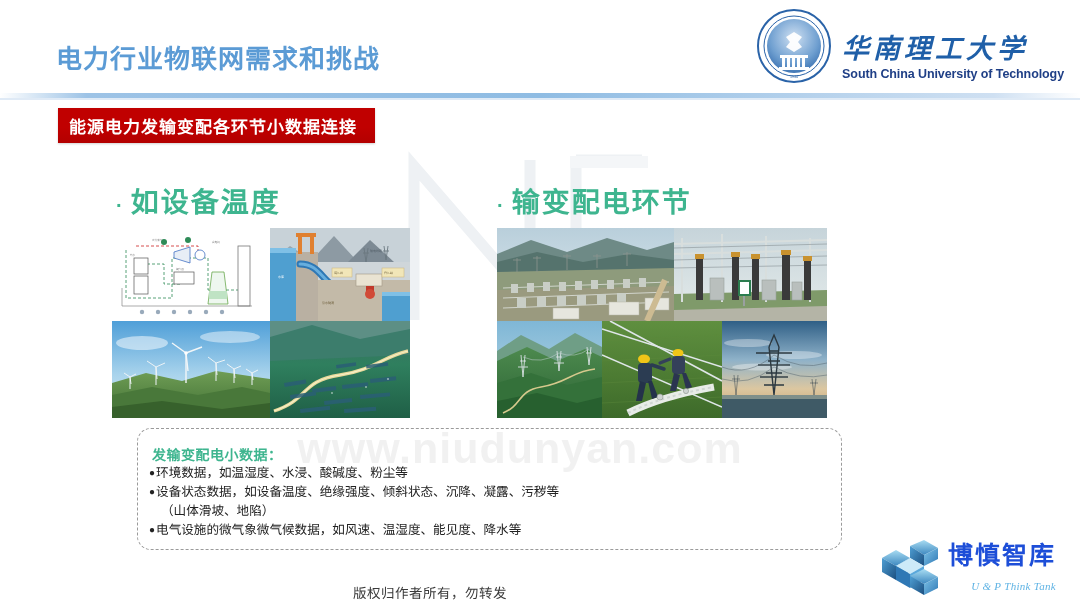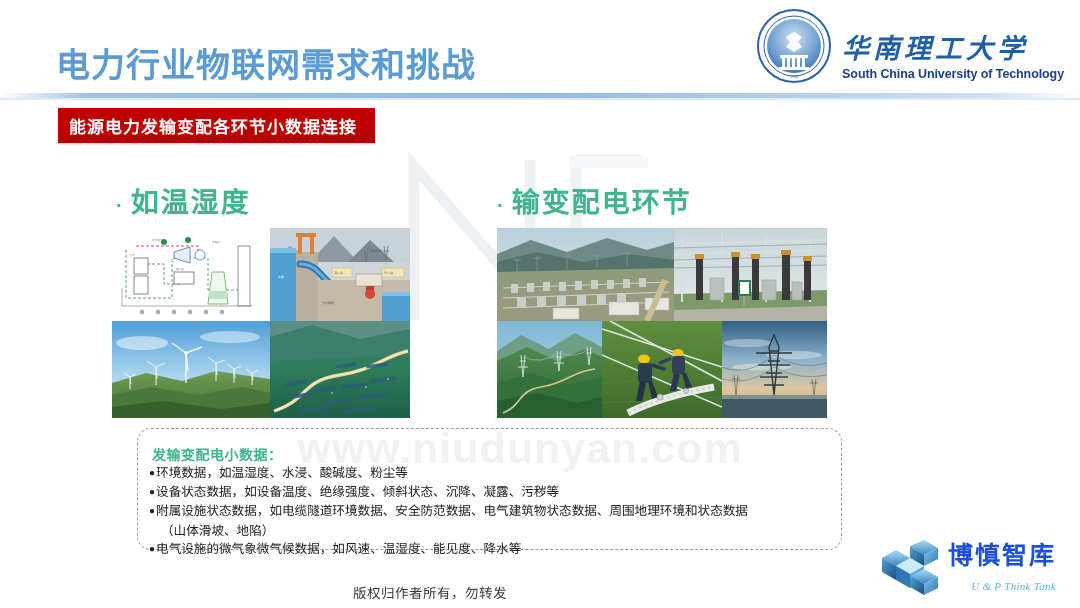--- a/index.html
+++ b/index.html
@@ -23,21 +23,21 @@
     width: 300px; height: 186px;
     opacity: 1;
     pointer-events: none;
   }
   .bg-n svg { display:block; }
 
   
   .header-title {
     position: absolute;
     left: 56px; top: 38px;
-    font-size: 34px;
+    font-size: 26px;
     font-weight: bold;
     letter-spacing: 1px;
     color: #5b9bd5;
     white-space: nowrap;
   }
   .header-rule {
     position: absolute;
     left: 0; top: 93px;
     width: 1080px; height: 5px;
     background: linear-gradient(to right, #ffffff 0%, #9dc3e6 8%, #8fbce3 50%, #cfe0f2 92%, #ffffff 100%);
@@ -259,21 +259,21 @@
     <span class="uni-text">
       <span class="uni-cn">华南理工大学</span>
       <span class="uni-en">South China University of Technology</span>
     </span>
   </div>
 
   <div class="red-banner">能源电力发输变配各环节小数据连接</div>
 
   <div class="sec-head left">
     <span class="dot">·</span>
-    <span>如温湿度</span>
+    <span>如设备温度</span>
   </div>
 
   <div class="sec-head right">
     <span class="dot">·</span>
     <span>输变配电环节</span>
   </div>
 
   <div class="collage" id="collage-left">
 
     <div class="ph" style="left:0; top:0; width:158px; height:93px; background:#ffffff;">
@@ -678,23 +678,20 @@
   <div class="info-box"></div>
   <div class="info-title">发输变配电小数据：</div>
 
   <div class="info-list">
     <div class="li">
       <span class="bt">●</span><span>环境数据，如温湿度、水浸、酸碱度、粉尘等</span>
     </div>
     <div class="li">
       <span class="bt">●</span><span>设备状态数据，如设备温度、绝缘强度、倾斜状态、沉降、凝露、污秽等</span>
     </div>
-    <div class="li">
-      <span class="bt">●</span><span>附属设施状态数据，如电缆隧道环境数据、安全防范数据、电气建筑物状态数据、周围地理环境和状态数据</span>
-    </div>
     <div class="cont">（山体滑坡、地陷）</div>
     <div class="li">
       <span class="bt">●</span><span>电气设施的微气象微气候数据，如风速、温湿度、能见度、降水等</span>
     </div>
   </div>
 
   <div class="footer-note">版权归作者所有，勿转发</div>
 
   <div class="tt-logo">
     <span class="tt-mark">

